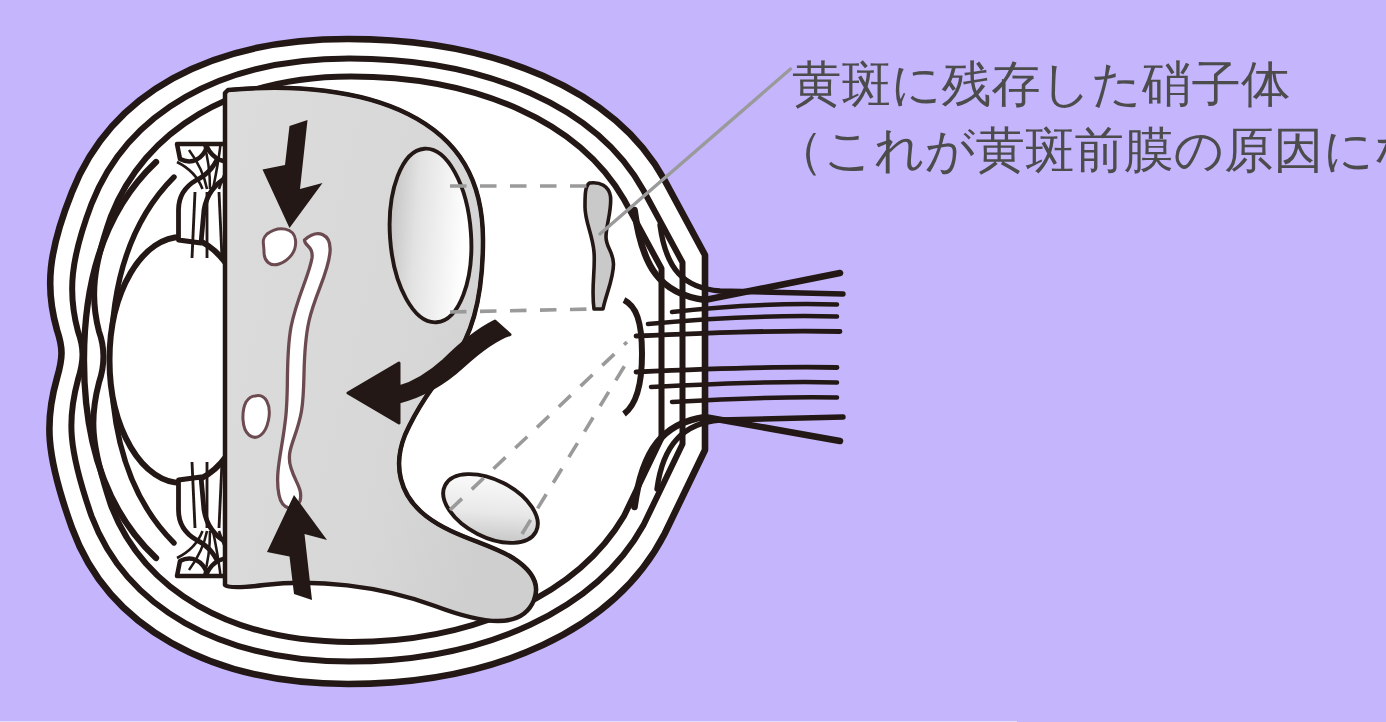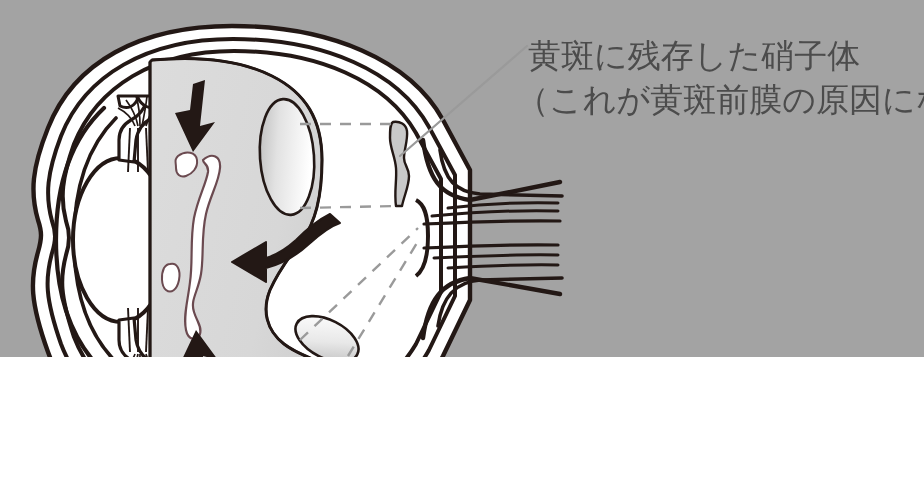--- a/index.html
+++ b/index.html
@@ -7,22 +7,22 @@
     margin: 0;
     padding: 0;
     background: #ffffff;
   }
   body {
     font-family: "Liberation Sans", "DejaVu Sans", sans-serif;
   }
   #stage {
     position: relative;
     width: 924px;
-    height: 357px;
-    background: #a3a3a3;
+    height: 481px;
+    background: #c4b5fd;
     overflow: hidden;
   }
   #diagram-svg {
     position: absolute;
     left: 0;
     top: 0;
     width: 924px;
     height: 481px;
     display: block;
   }

